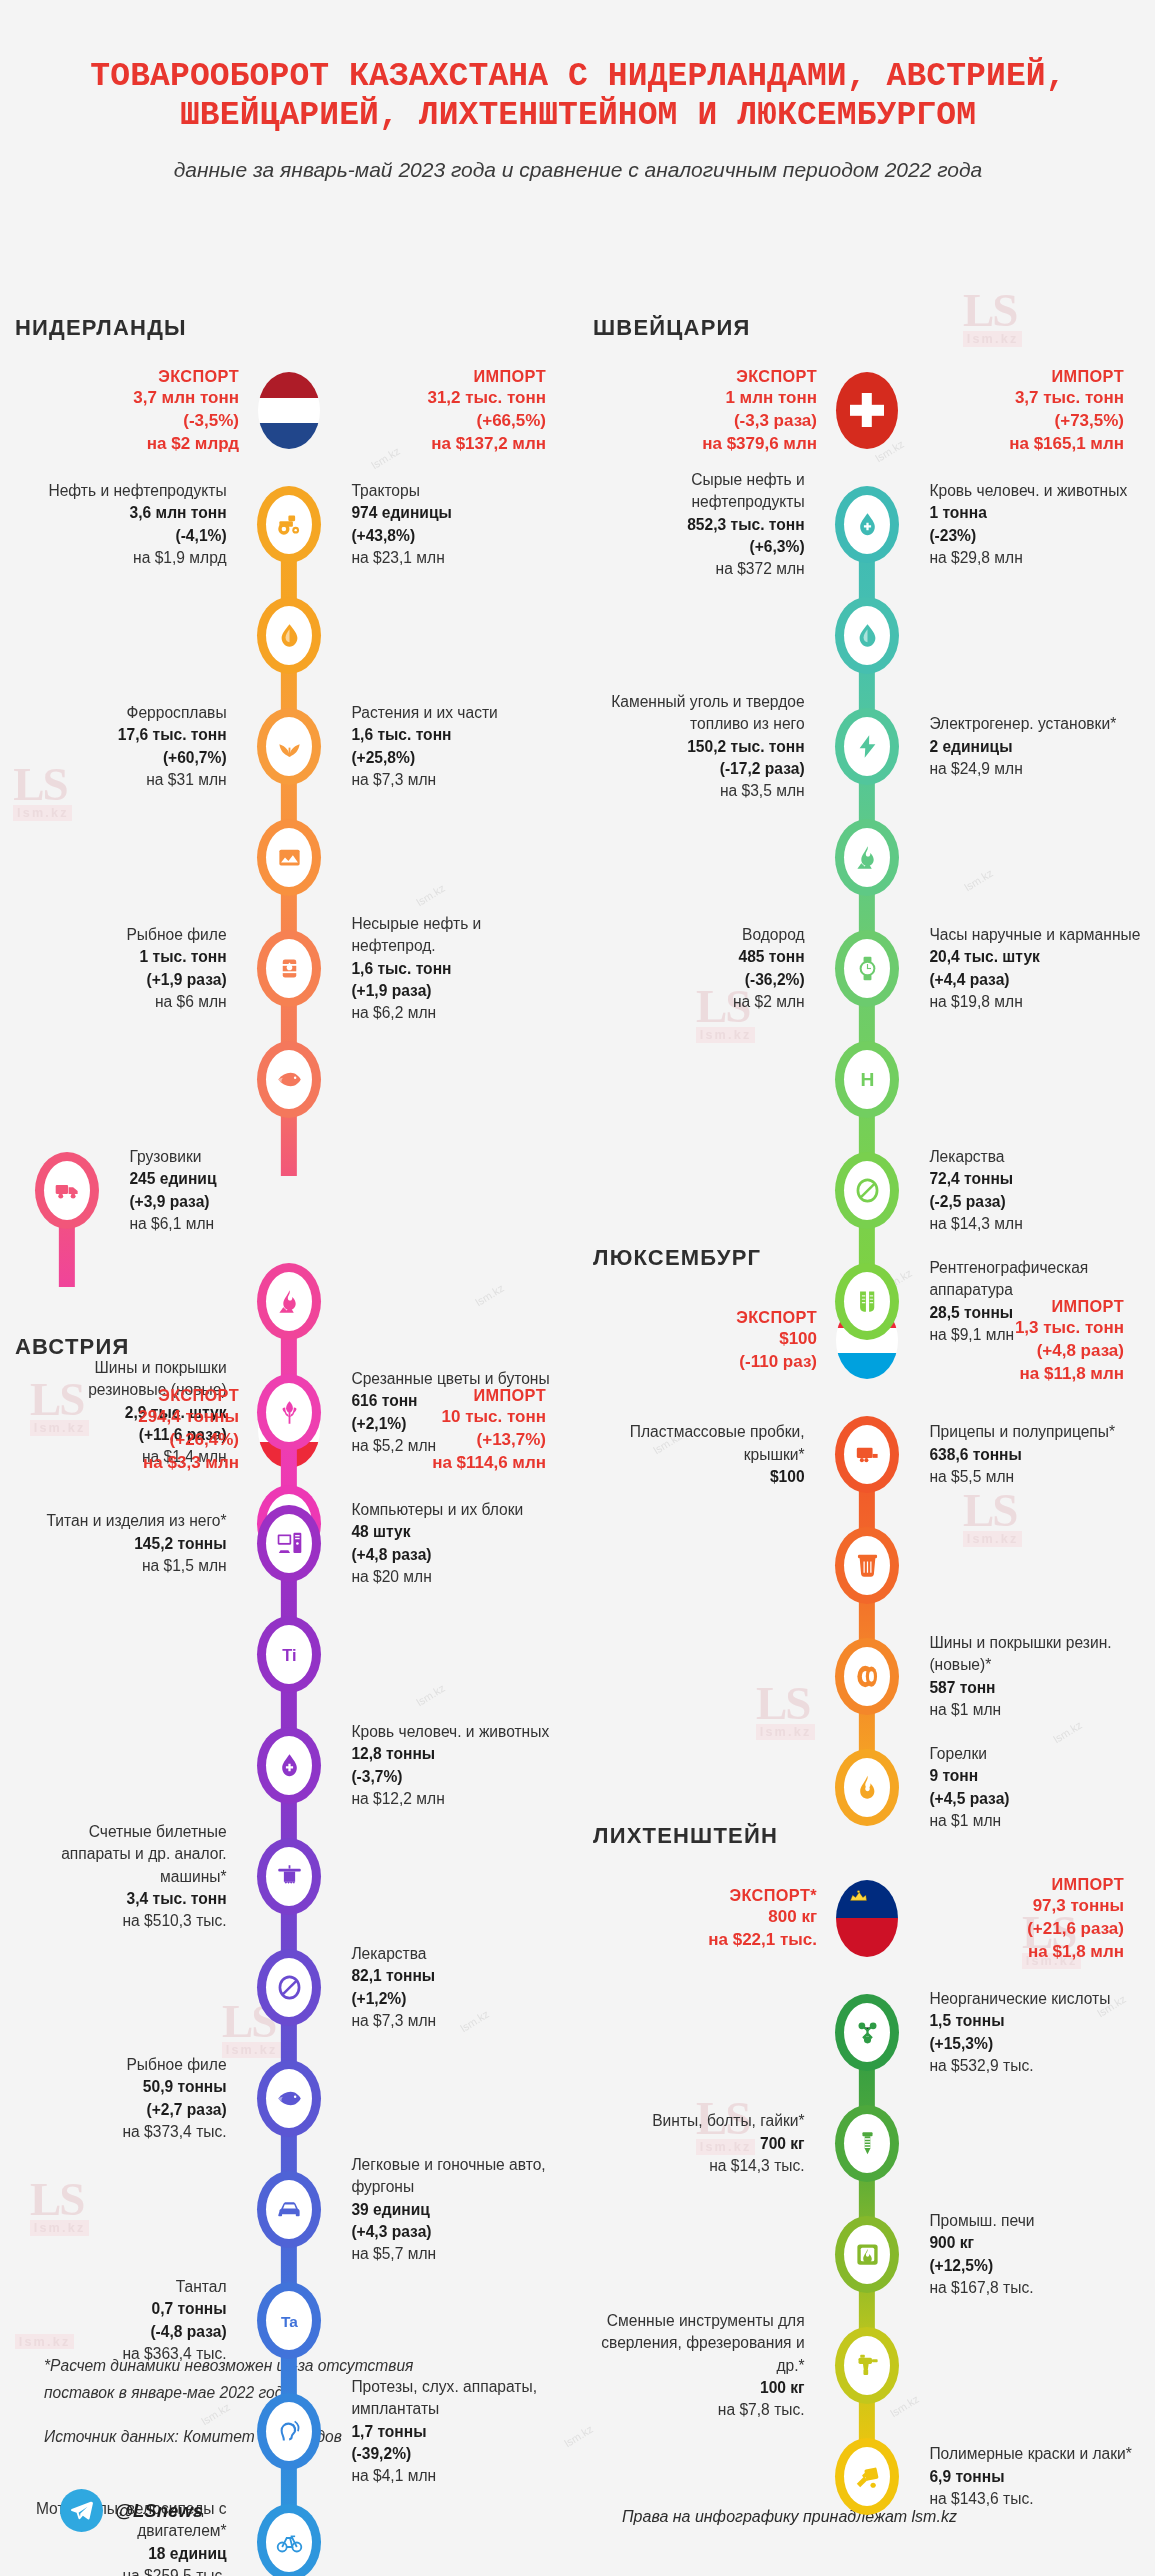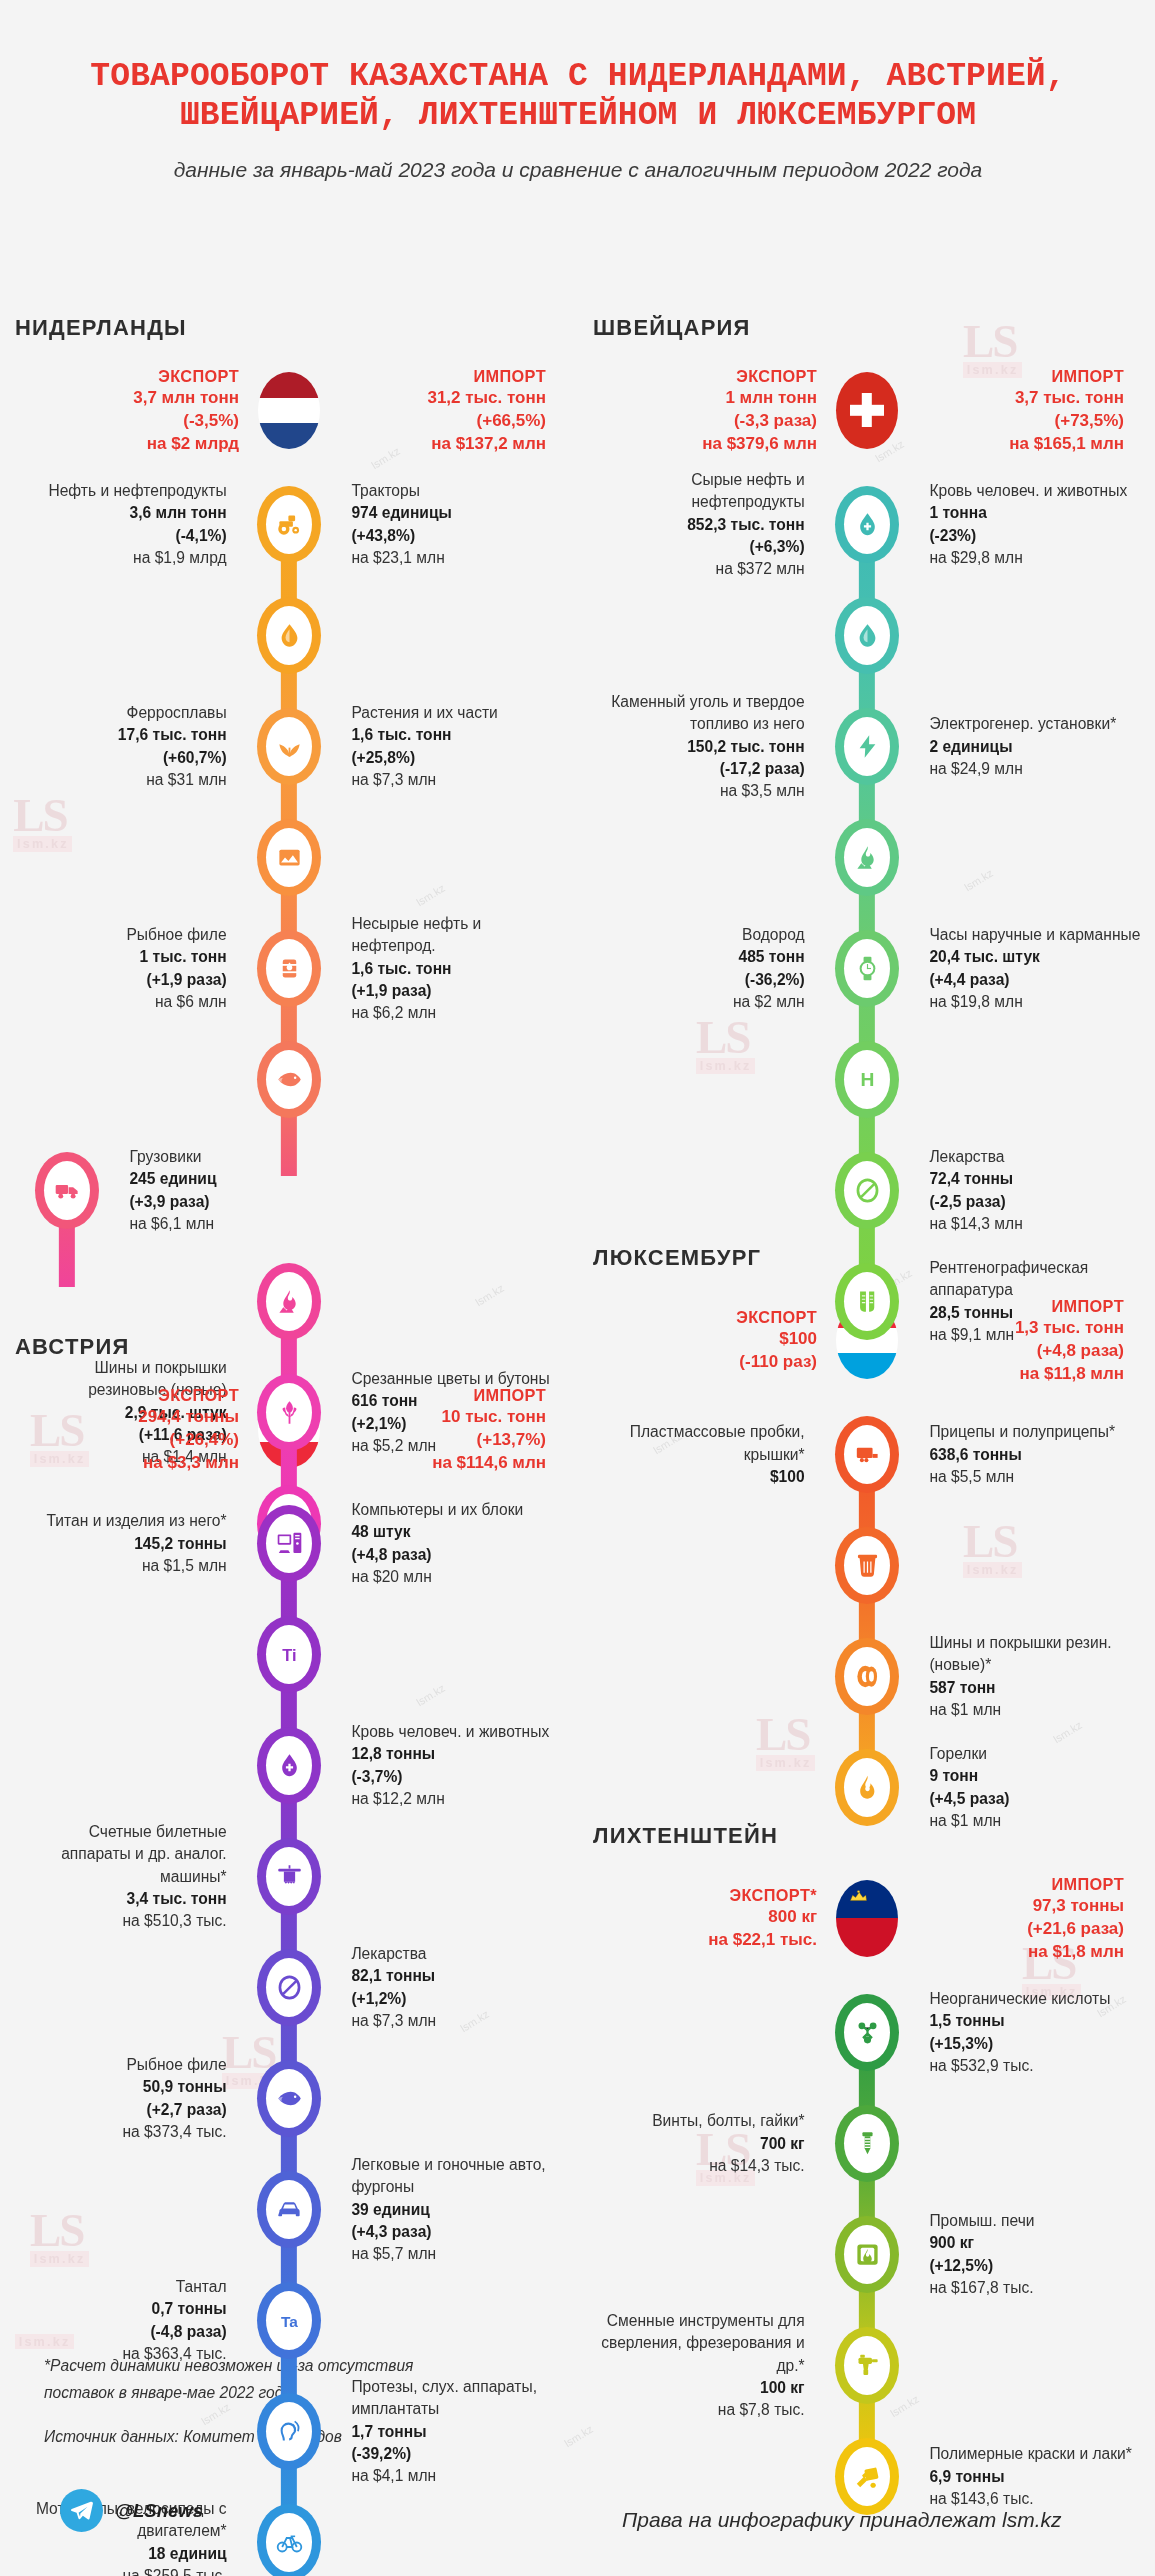--- a/index.html
+++ b/index.html
@@ -14,21 +14,21 @@
   .page {
     position:relative; width:1156px; height:2576px;
     background:
       linear-gradient(135deg, rgba(0,0,0,0.012) 0 0.7px, transparent 0.7px 193px),
       linear-gradient(45deg, rgba(0,0,0,0.012) 0 0.7px, transparent 0.7px 193px),
       #f4f4f4;
   }
   
   .wm { position:absolute; pointer-events:none; user-select:none;
         color:#e7c7cc; font-weight:700; opacity:.55; }
-  .wm .ls { font-size:47px; letter-spacing:-2.2px; line-height:.9; font-family:"Liberation Serif", serif;margin-top:31px;}
+  .wm .ls { font-size:47px; letter-spacing:-2.2px; line-height:.9; font-family:"Liberation Serif", serif;}
   .wm .kz { font-size:12.6px; letter-spacing:2.2px; background:#f6dde1; padding:0.7px 3.7px; display:inline-block;}
   .wm-sm { position:absolute; color:#d9d9d9; font-size:11px; transform:rotate(-32deg);
            font-family:"Liberation Sans", sans-serif; pointer-events:none; opacity:.75;}
 
   
   .title {
     text-align:center; color:#e8362e; font-weight:700;
     font-size:33px; line-height:1.18; letter-spacing:0.1px;
     padding:58px 89px 0 89px;
     font-family:Liberation Mono, monospace;
@@ -72,21 +72,21 @@
   .connector { position:absolute; left:50%; transform:translateX(-50%);
                width:16.3px; z-index:1; }
   .bead svg { width:27px; height:27px; display:block; }
 
   
   .footnote { position:absolute; font-style:italic; font-size:15.6px; line-height:1.75; color:#333; }
   .tg { position:absolute; display:flex; align-items:center; gap:12px; }
   .tg-circle { width:43px; height:43px; border-radius:50%; background:#2fa8e0;
                display:flex; align-items:center; justify-content:center; }
   .tg-name { font-weight:700; font-style:italic; font-size:18.5px; color:#1d1d1d; }
-  .rights { position:absolute; font-style:italic; font-size:21px; color:#2b2b2b; }
+  .rights { position:absolute; font-style:italic; font-size:16px; color:#2b2b2b; }
 </style>
 </head>
 <body>
 
 <div class="page">
 
   <div class="wm" style="left:13.3px; top:763px;"><div class="ls">LS</div><div class="kz">lsm.kz</div></div>
   <div class="wm" style="left:963px; top:289px;"><div class="ls">LS</div><div class="kz">lsm.kz</div></div>
   <div class="wm" style="left:696px; top:985px;"><div class="ls">LS</div><div class="kz">lsm.kz</div></div>
   <div class="wm" style="left:963px; top:1489px;"><div class="ls">LS</div><div class="kz">lsm.kz</div></div>

